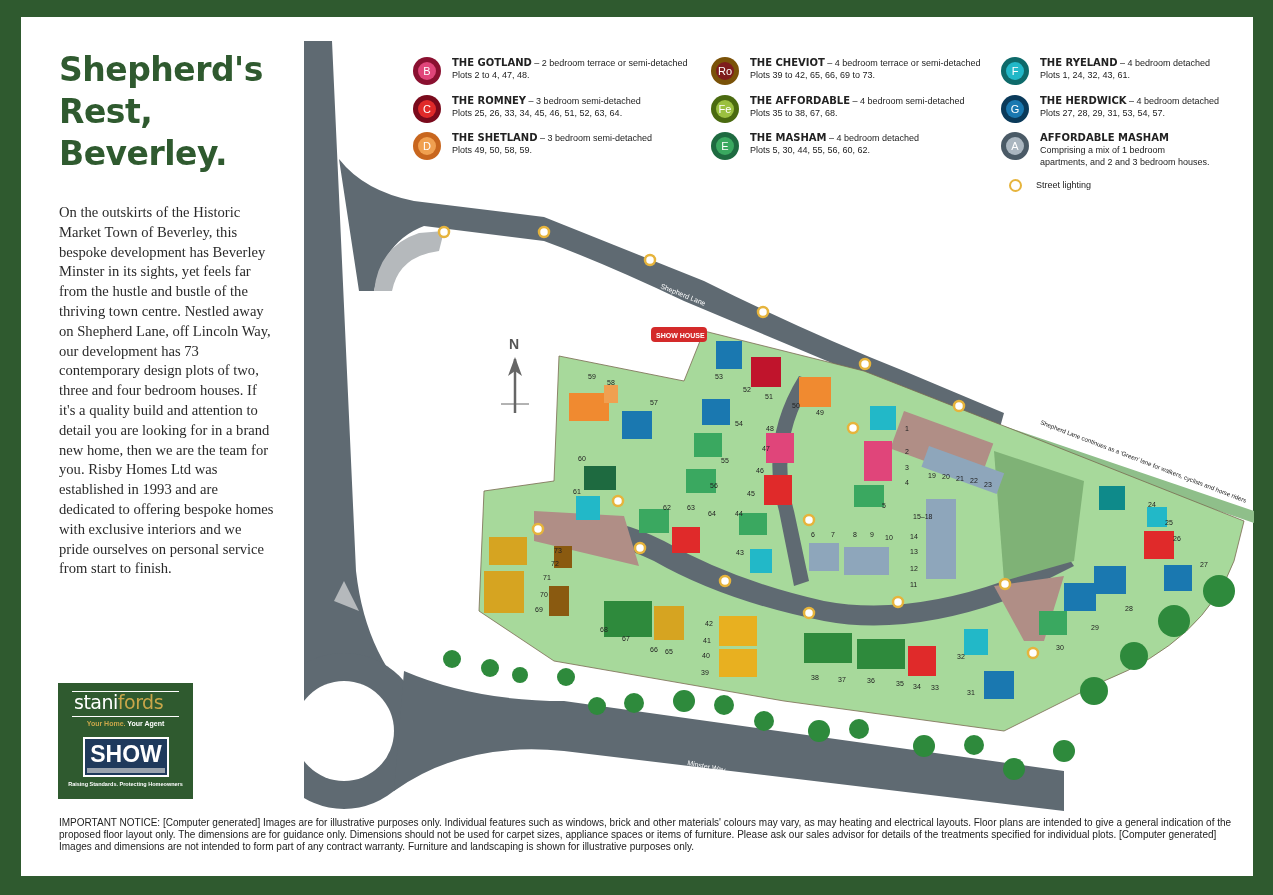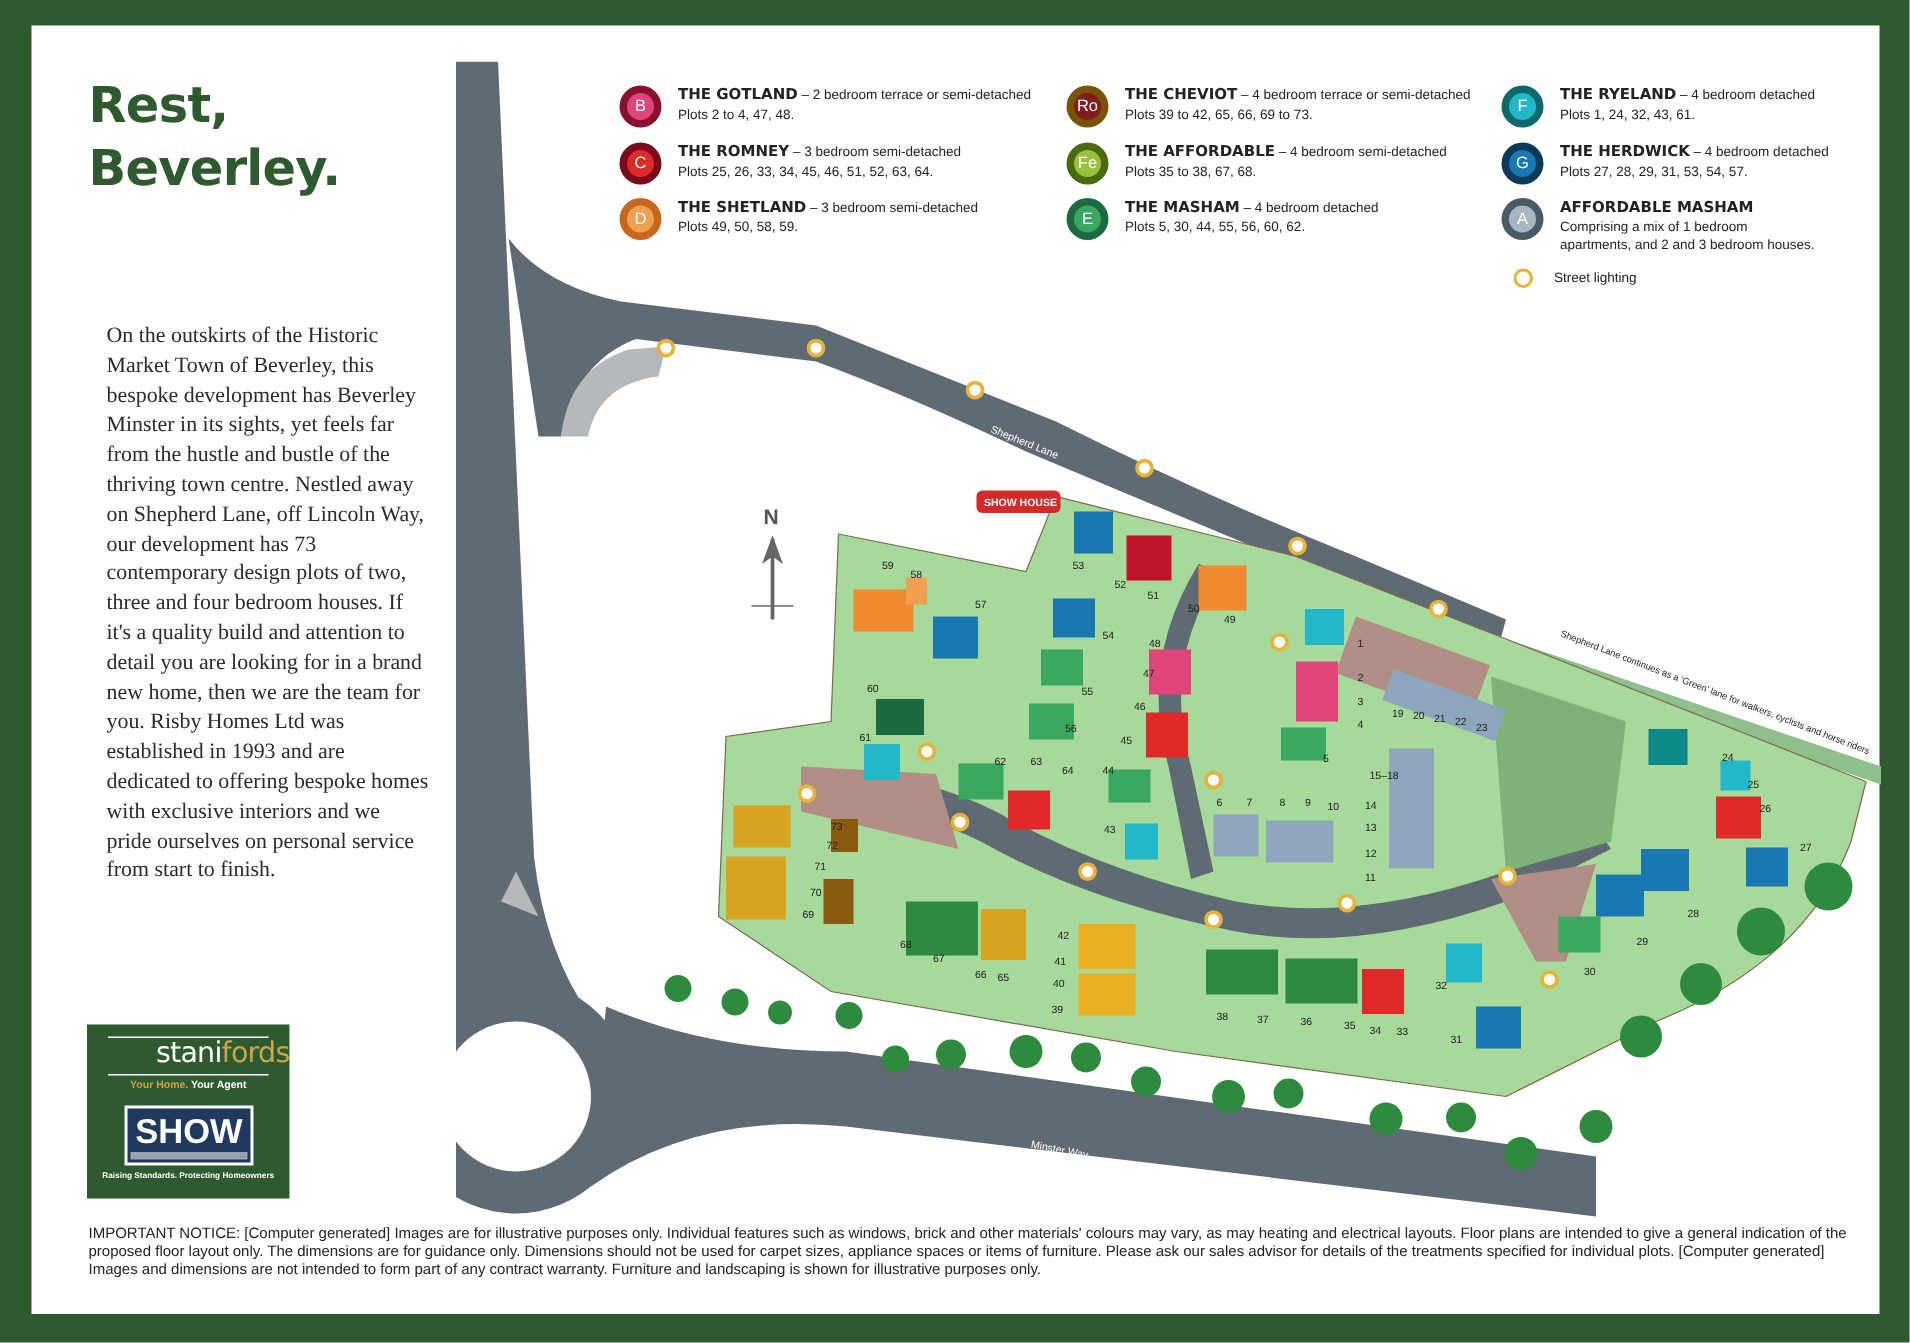--- a/index.html
+++ b/index.html
@@ -1,22 +1,22 @@
 <!DOCTYPE html>
 <html><head>
 <meta charset="utf-8">
 <style>
   html,body{margin:0;padding:0;}
   body{width:1273px;height:895px;background:#2f5a2f;position:relative;overflow:hidden;font-family:"Liberation Sans",sans-serif;}
   .panel{position:absolute;left:21px;top:17px;width:1232px;height:859px;background:#fff;}
   .title{position:absolute;left:38px;top:32px;margin:0;color:#2f5a2f;font-family:"DejaVu Sans",sans-serif;font-weight:bold;font-size:33px;line-height:42px;letter-spacing:-0.5px;}
   .title span{display:block;}
-  .intro{position:absolute;left:38px;top:186px;width:215px;margin:12px;font-family:"Liberation Serif",serif;font-size:14.6px;line-height:19.8px;color:#2a2a2a;}
+  .intro{position:absolute;left:38px;top:186px;width:215px;margin:0;font-family:"Liberation Serif",serif;font-size:14.6px;line-height:19.8px;color:#2a2a2a;}
   .logos{position:absolute;left:37px;top:666px;width:135px;height:116px;background:#2f5a2f;}
-  .stan{position:absolute;left:0;top:8px;width:135px;text-align:right;color:#fff;font-family:"DejaVu Sans",sans-serif;font-size:19px;letter-spacing:-0.5px;}
+  .stan{position:absolute;left:16px;top:8px;width:135px;text-align:left;color:#fff;font-family:"DejaVu Sans",sans-serif;font-size:19px;letter-spacing:-0.5px;}
   .stan b{color:#c9a64a;font-weight:normal;}
   .stan-line{position:absolute;left:14px;width:107px;height:1px;background:#fff;}
   .tag{position:absolute;left:0;top:37px;width:135px;text-align:center;font-size:7px;font-weight:bold;color:#fff;}
   .tag i{font-style:normal;color:#c9a64a;}
   .nhbc{position:absolute;left:25px;top:54px;width:86px;height:40px;background:#1f3a5c;border:2px solid #fff;box-sizing:border-box;color:#fff;font-weight:bold;font-size:23px;text-align:center;line-height:30px;}
   .nhbc-bar{position:absolute;left:2px;right:2px;bottom:2px;height:5px;background:#9aa3ad;}
   .nhbc-tag{position:absolute;left:0;top:98px;width:135px;text-align:center;font-size:5.5px;font-weight:bold;color:#fff;}
   .map{position:absolute;left:283px;top:24px;width:950px;height:782px;}
   .legend{position:absolute;}
   .leg-item{position:absolute;display:flex;align-items:flex-start;}
@@ -27,20 +27,21 @@
   .light-dot{width:10px;height:10px;border-radius:50%;border:2.5px solid #e6b43c;background:#fff;box-sizing:border-box;}
   .notice{position:absolute;left:38px;top:800px;width:1180px;margin:0;font-size:10px;line-height:12.2px;color:#222;}
   .maptext{font-family:"Liberation Sans",sans-serif;}
 </style>
 </head>
 <body>
 
 <div class="panel">
 
   <h1 class="title">
+    <span>Shepherd's</span>
     <span>Rest,</span>
     <span>Beverley.</span>
   </h1>
 
   <p class="intro">On the outskirts of the Historic Market Town of Beverley, this bespoke development has Beverley Minster in its sights, yet feels far from the hustle and bustle of the thriving town centre. Nestled away on Shepherd Lane, off Lincoln Way, our development has 73 contemporary design plots of two, three and four bedroom houses. If it's a quality build and attention to detail you are looking for in a brand new home, then we are the team for you. Risby Homes Ltd was established in 1993 and are dedicated to offering bespoke homes with exclusive interiors and we pride ourselves on personal service from start to finish.</p>
 
   <div class="logos">
     <div class="stan"><span>stani</span><b>fords</b></div>
     <div class="stan-line" style="top:8px"></div>
     <div class="stan-line" style="top:33px"></div>

